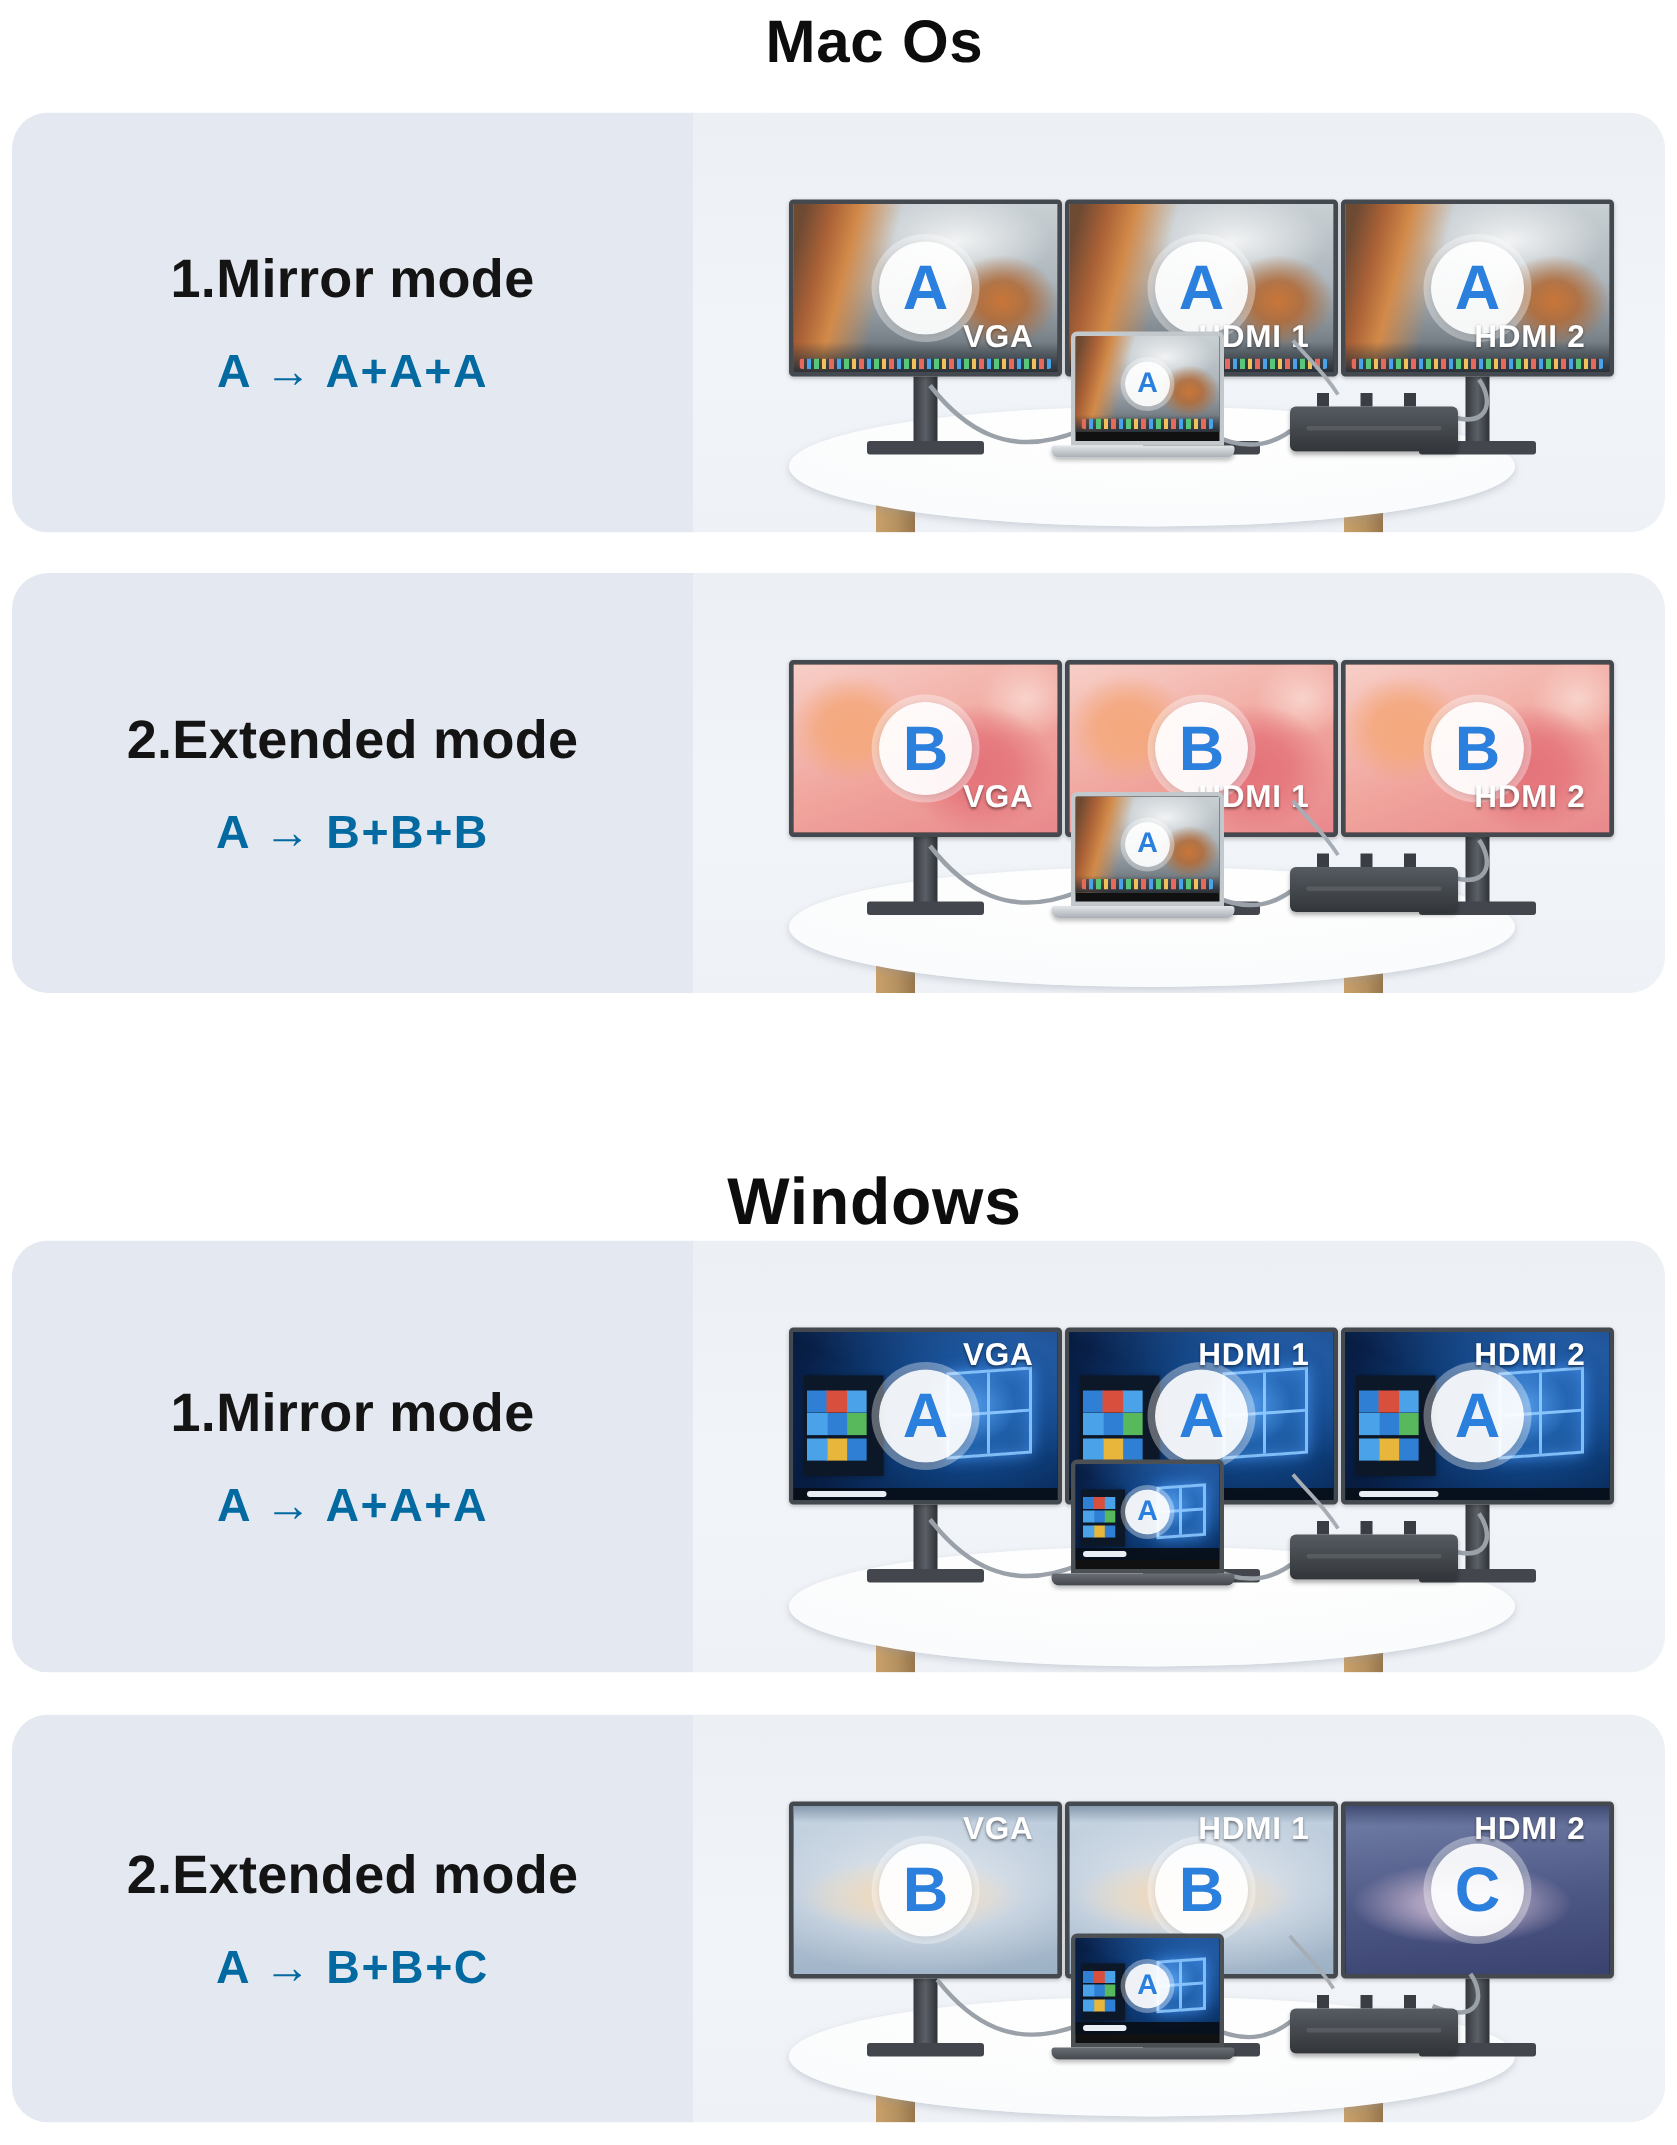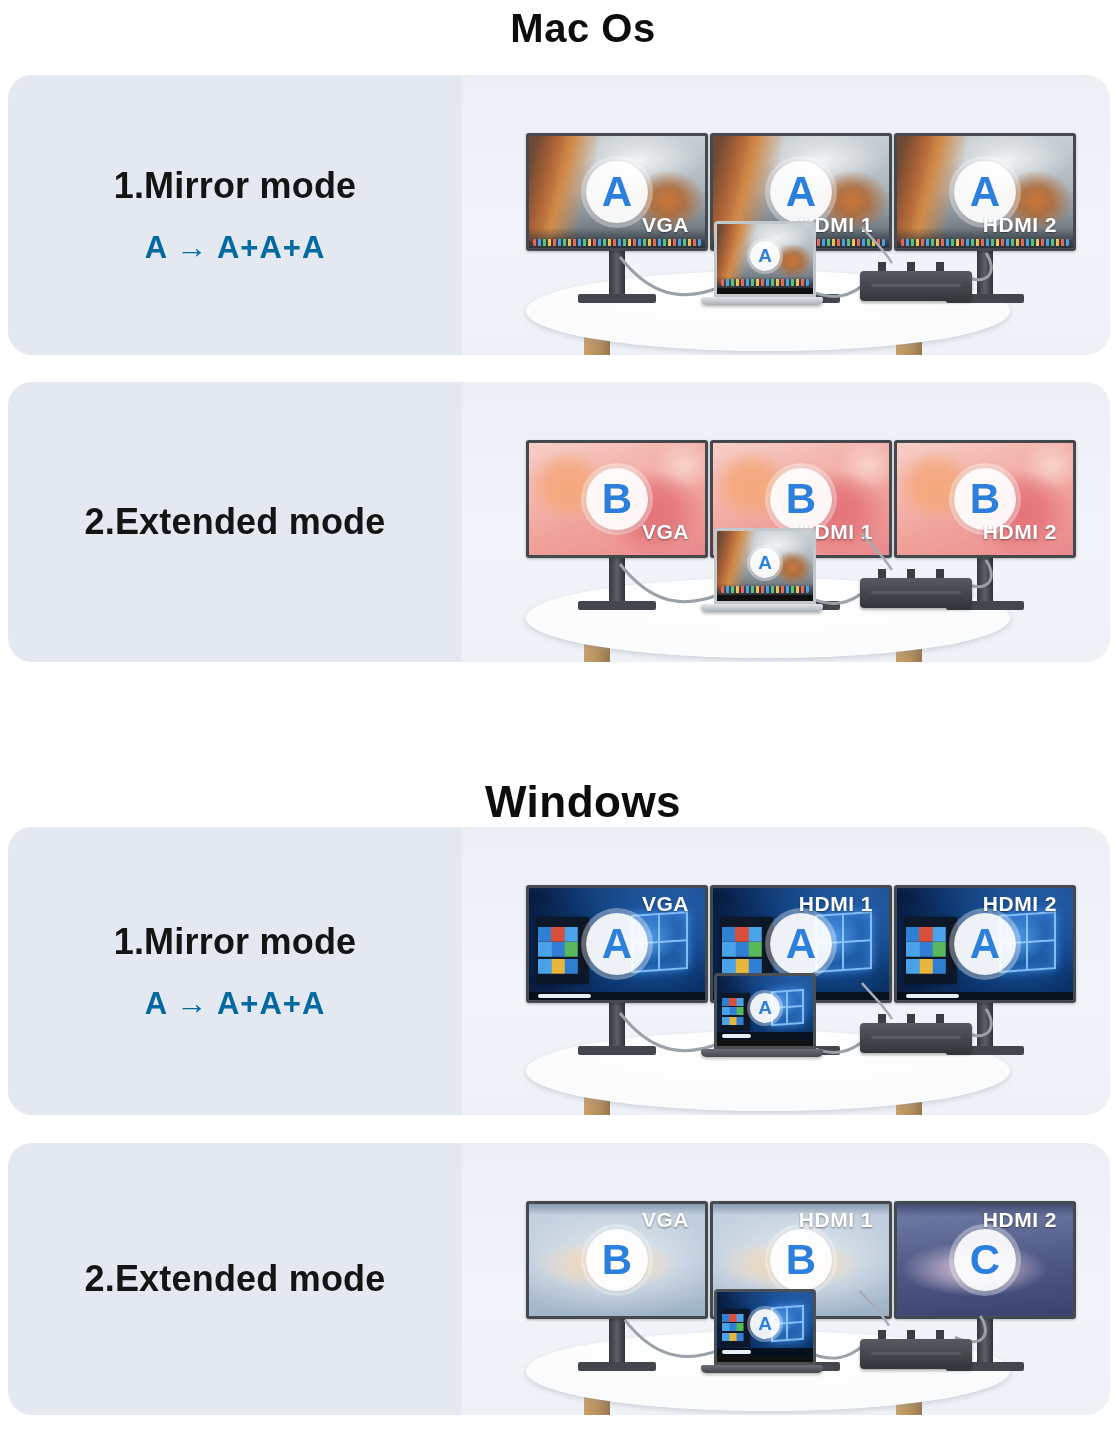--- a/index.html
+++ b/index.html
@@ -209,20 +209,21 @@
           </div>
         <div class="lap-base"></div>
       </div>
       <div class="dock"></div>
     </div>
   </section>
 
   <section class="panel" id="panel-2">
     <div class="panel-left">
       <h2 class="mode-title">2.Extended mode</h2>
+      <p class="mode-formula">A → B+B+B</p>
     </div>
     <div class="scene">
       <div class="leg l1"></div>
       <div class="leg l2"></div>
       <div class="table"></div>
       <div class="stand s1"></div>
       <div class="stand s2"></div>
       <div class="stand s3"></div>
       <div class="base b1"></div>
       <div class="base b2"></div>
@@ -359,20 +360,21 @@
           </div>
         <div class="lap-base"></div>
       </div>
       <div class="dock"></div>
     </div>
   </section>
 
   <section class="panel" id="panel-4">
     <div class="panel-left">
       <h2 class="mode-title">2.Extended mode</h2>
+      <p class="mode-formula">A → B+B+C</p>
     </div>
     <div class="scene">
       <div class="leg l1"></div>
       <div class="leg l2"></div>
       <div class="table"></div>
       <div class="stand s1"></div>
       <div class="stand s2"></div>
       <div class="stand s3"></div>
       <div class="base b1"></div>
       <div class="base b2"></div>

